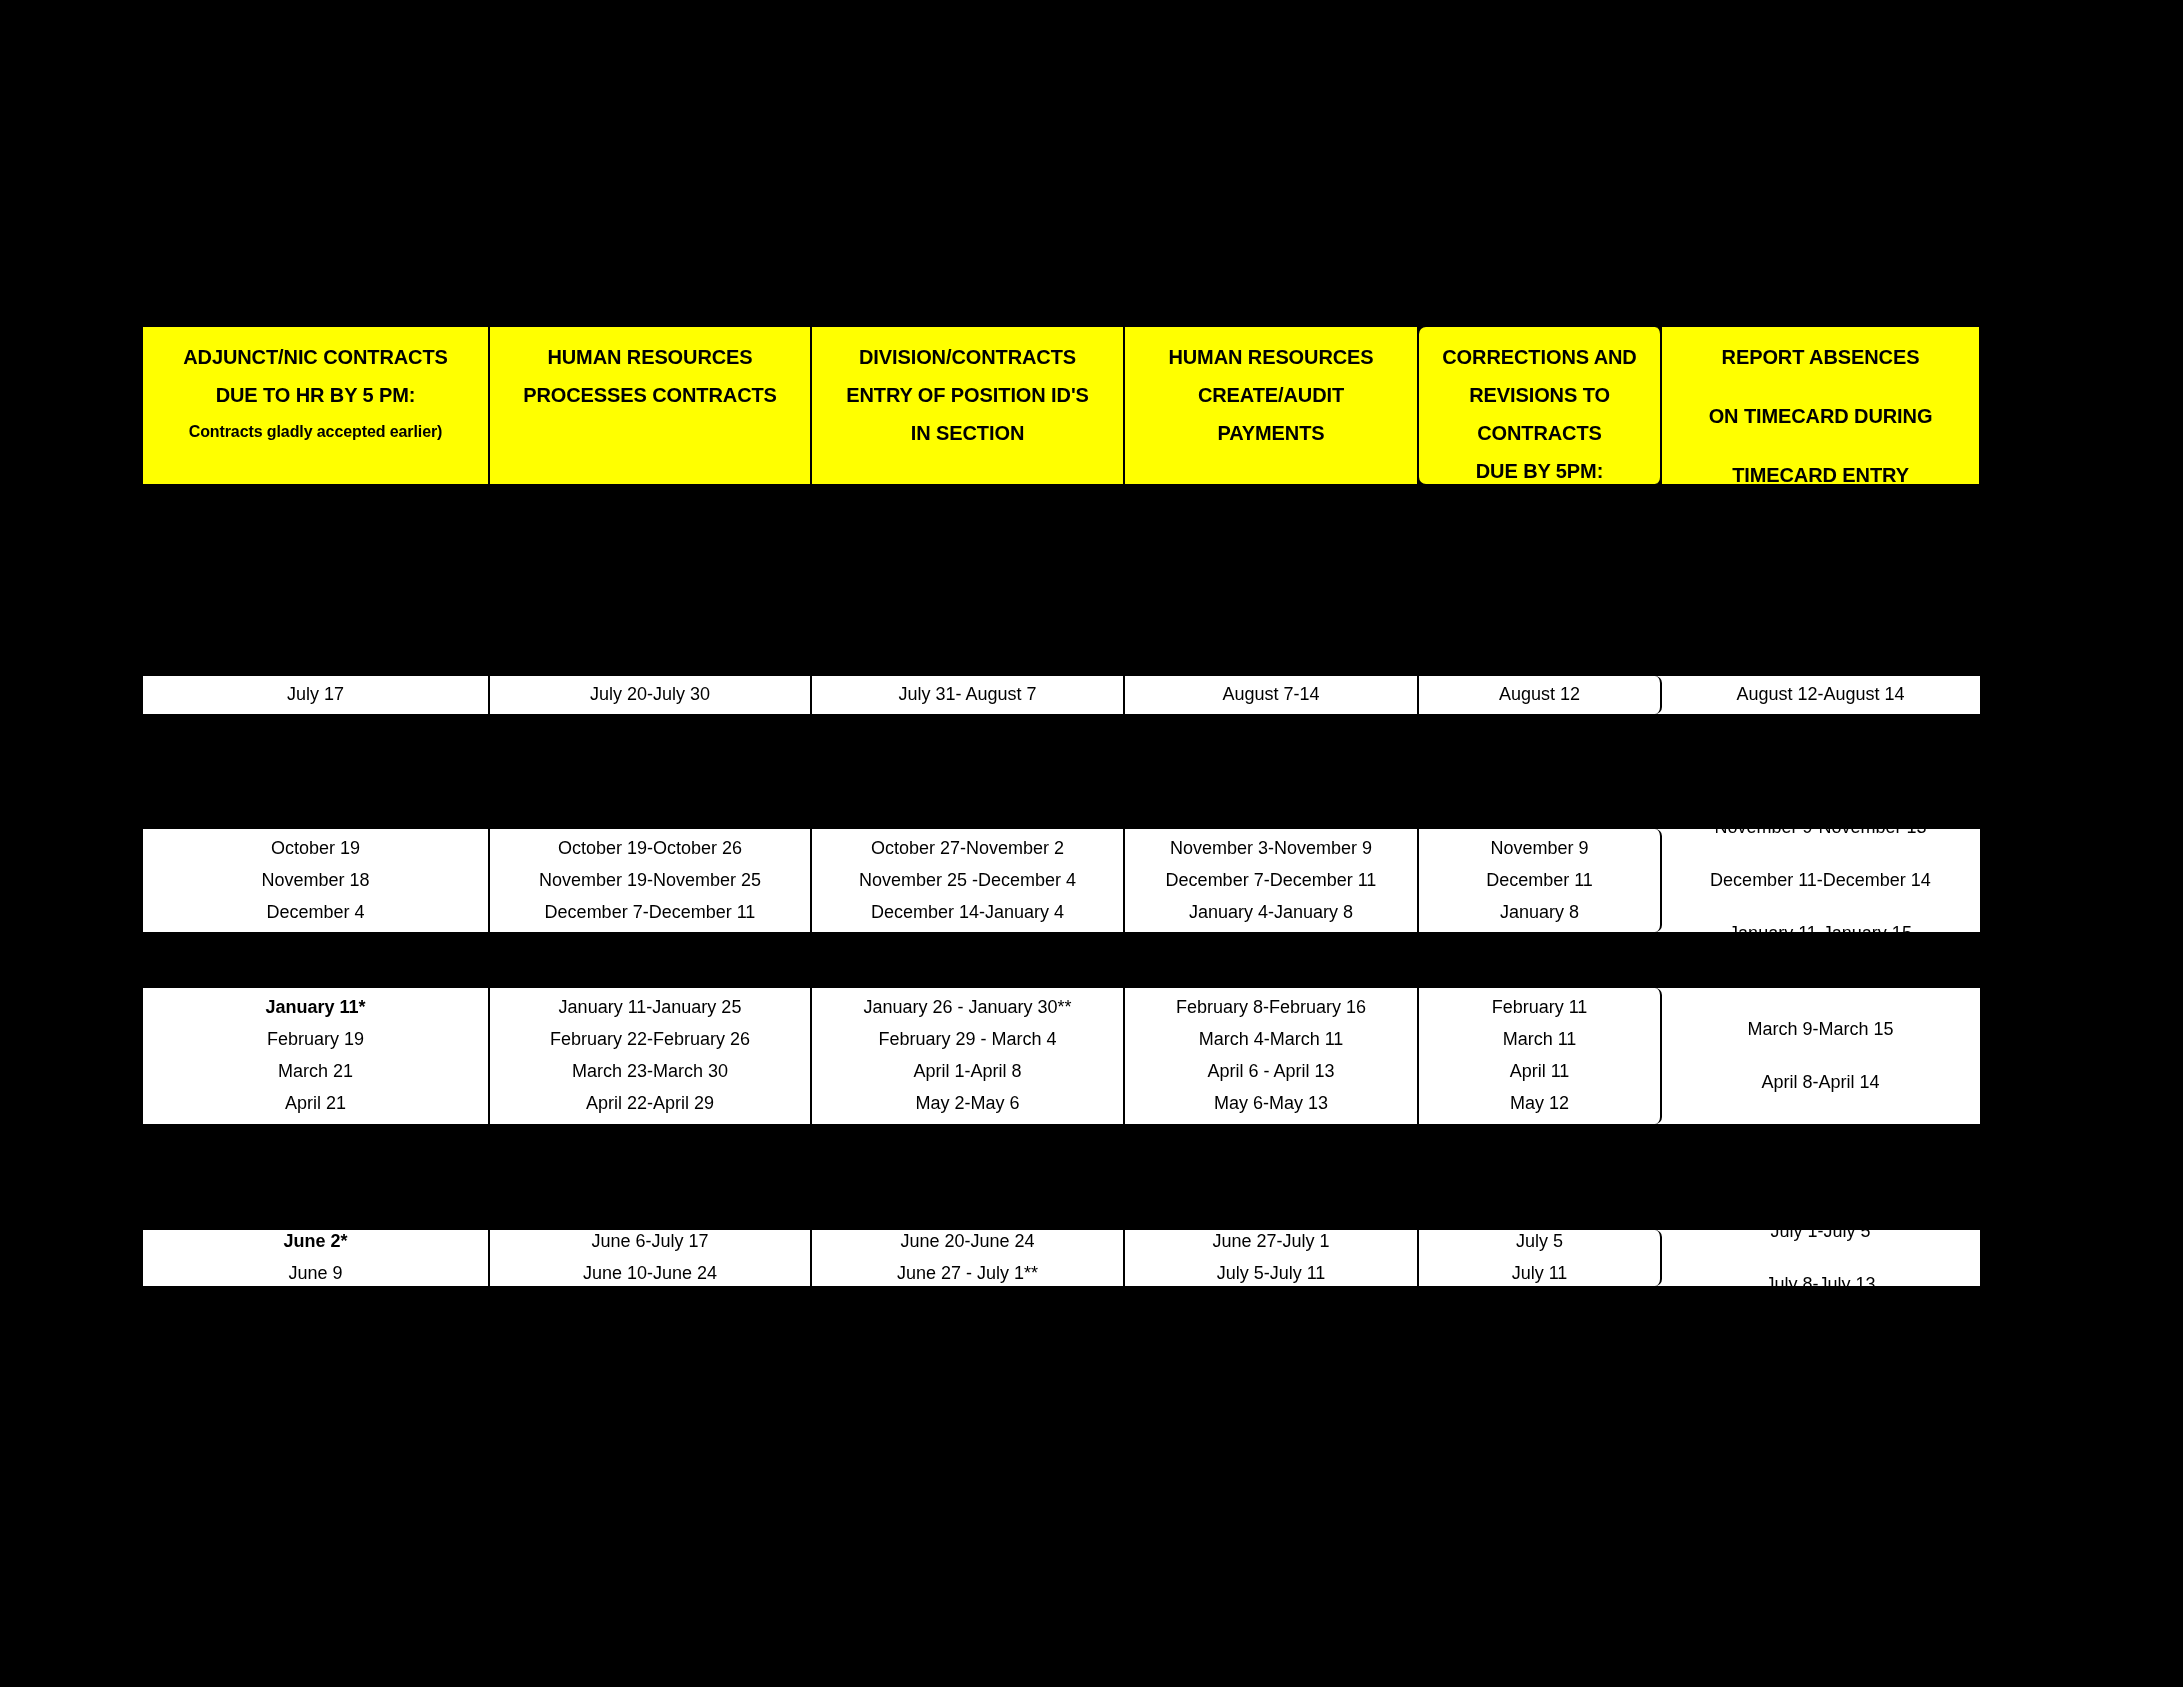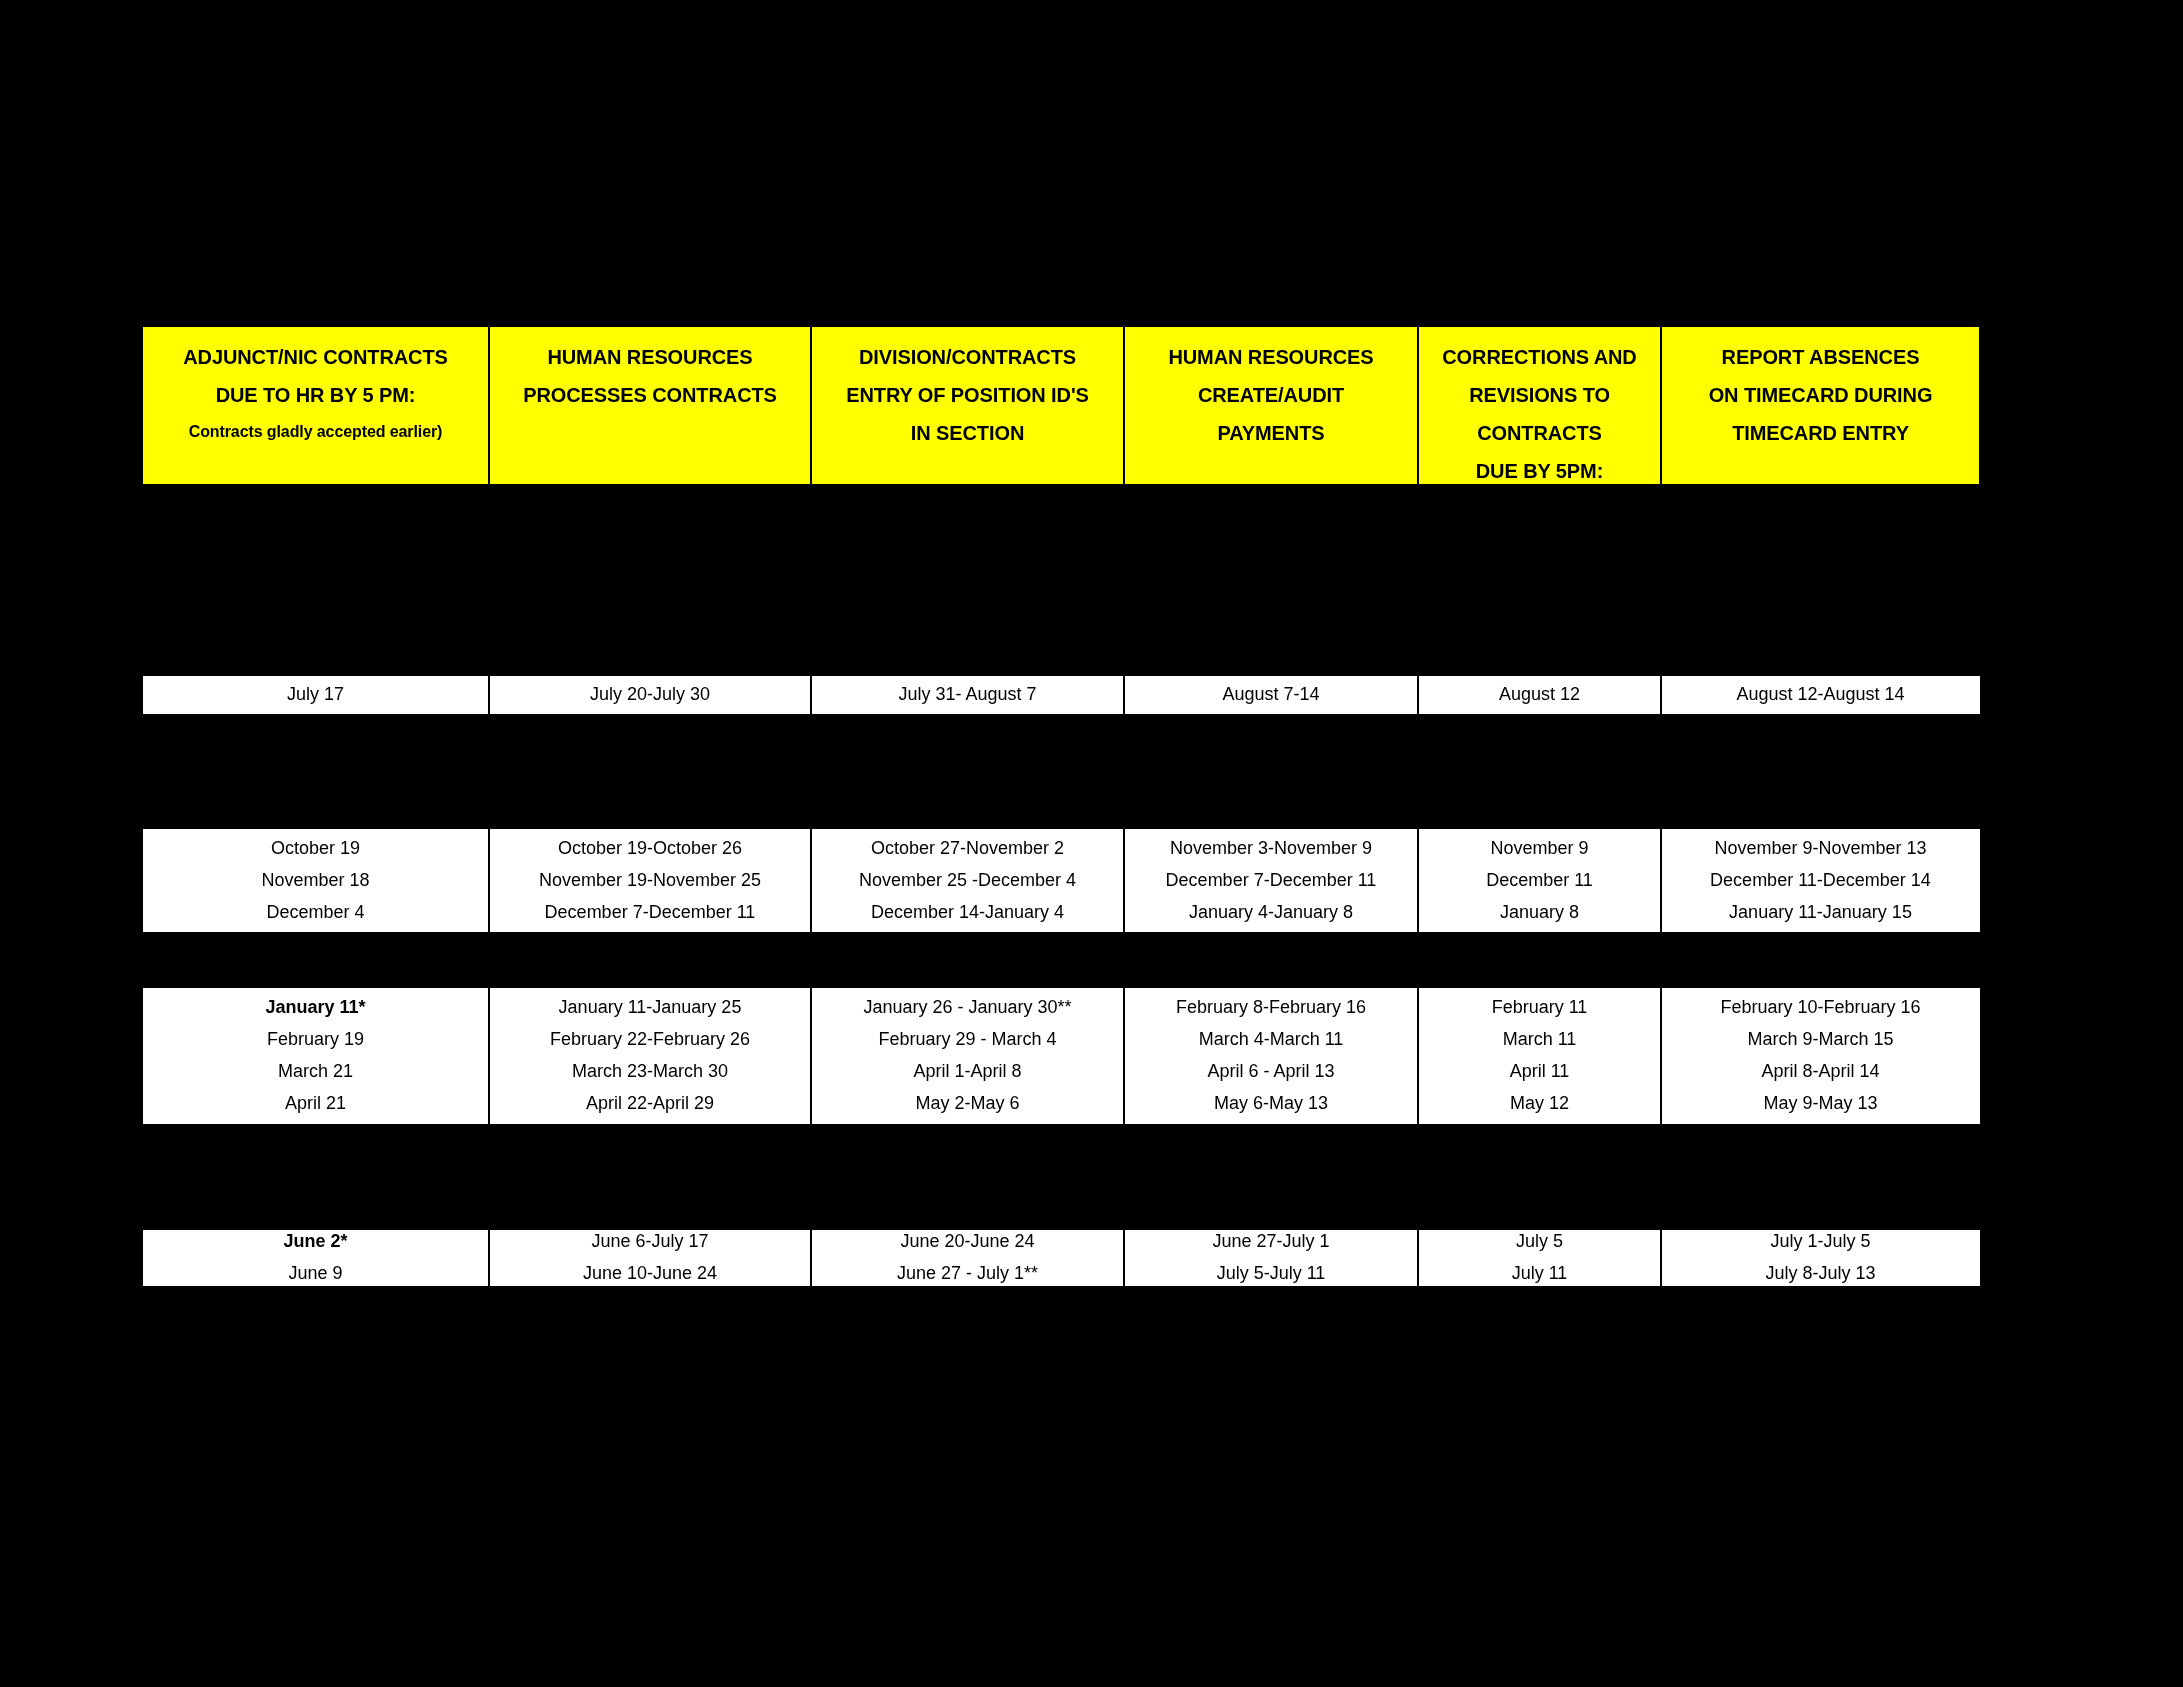--- a/index.html
+++ b/index.html
@@ -32,22 +32,22 @@
     display: flex;
     align-items: stretch;
   }
 
   
   .col { position: relative; }
   .c1 { width: 347px; }
   .c2 { width: 322px; }
   .c3 { width: 313px; }
   .c4 { width: 294px; }
-  .c5 { width: 243px; }
-  .c6 { width: 317px; }
+  .c5 { width: 243px; border-radius: 7px; }
+  .c6 { width: 317px; gap: 21px; }
 
   
   .header-block { top: 327px; height: 157px; }
 
   .header-cell {
     background: #FFFF00;
     color: #000000;
     font-weight: bold;
     text-align: center;
     padding: 10.6px 5.3px 5.3px 5.3px;

